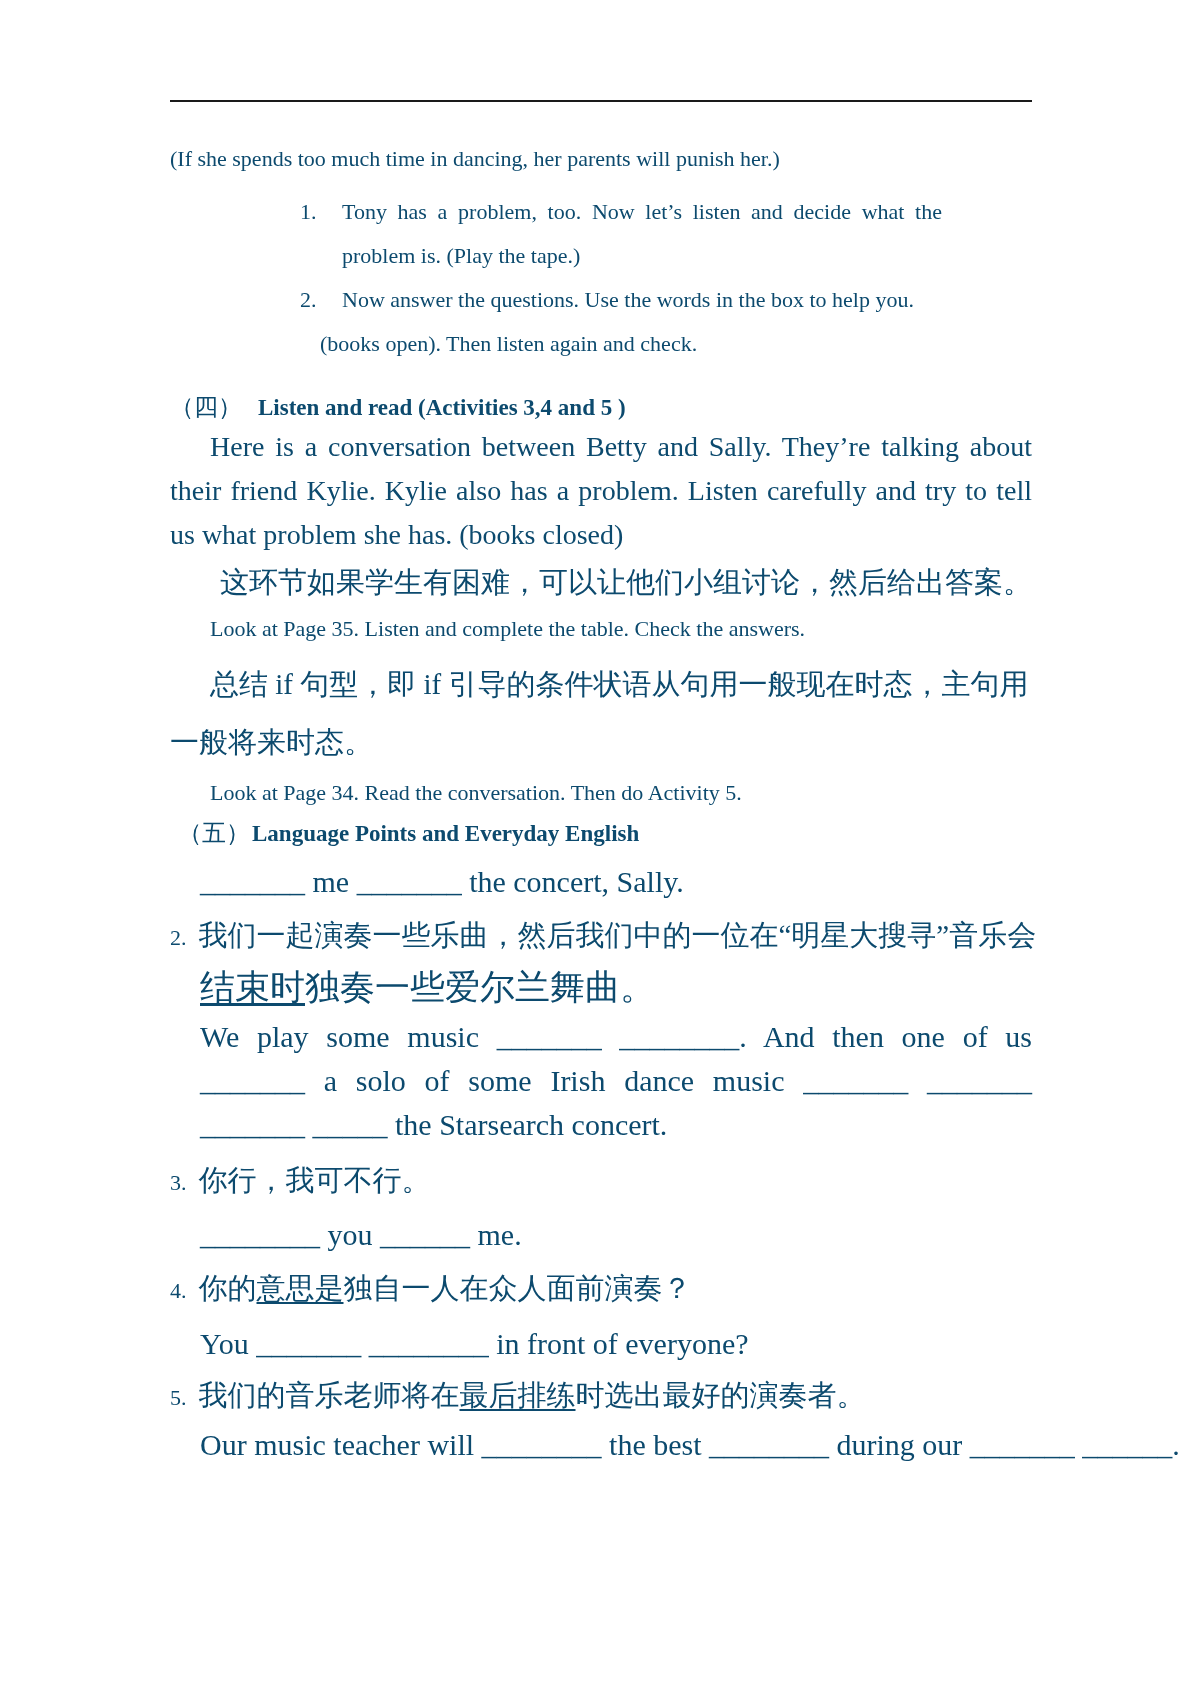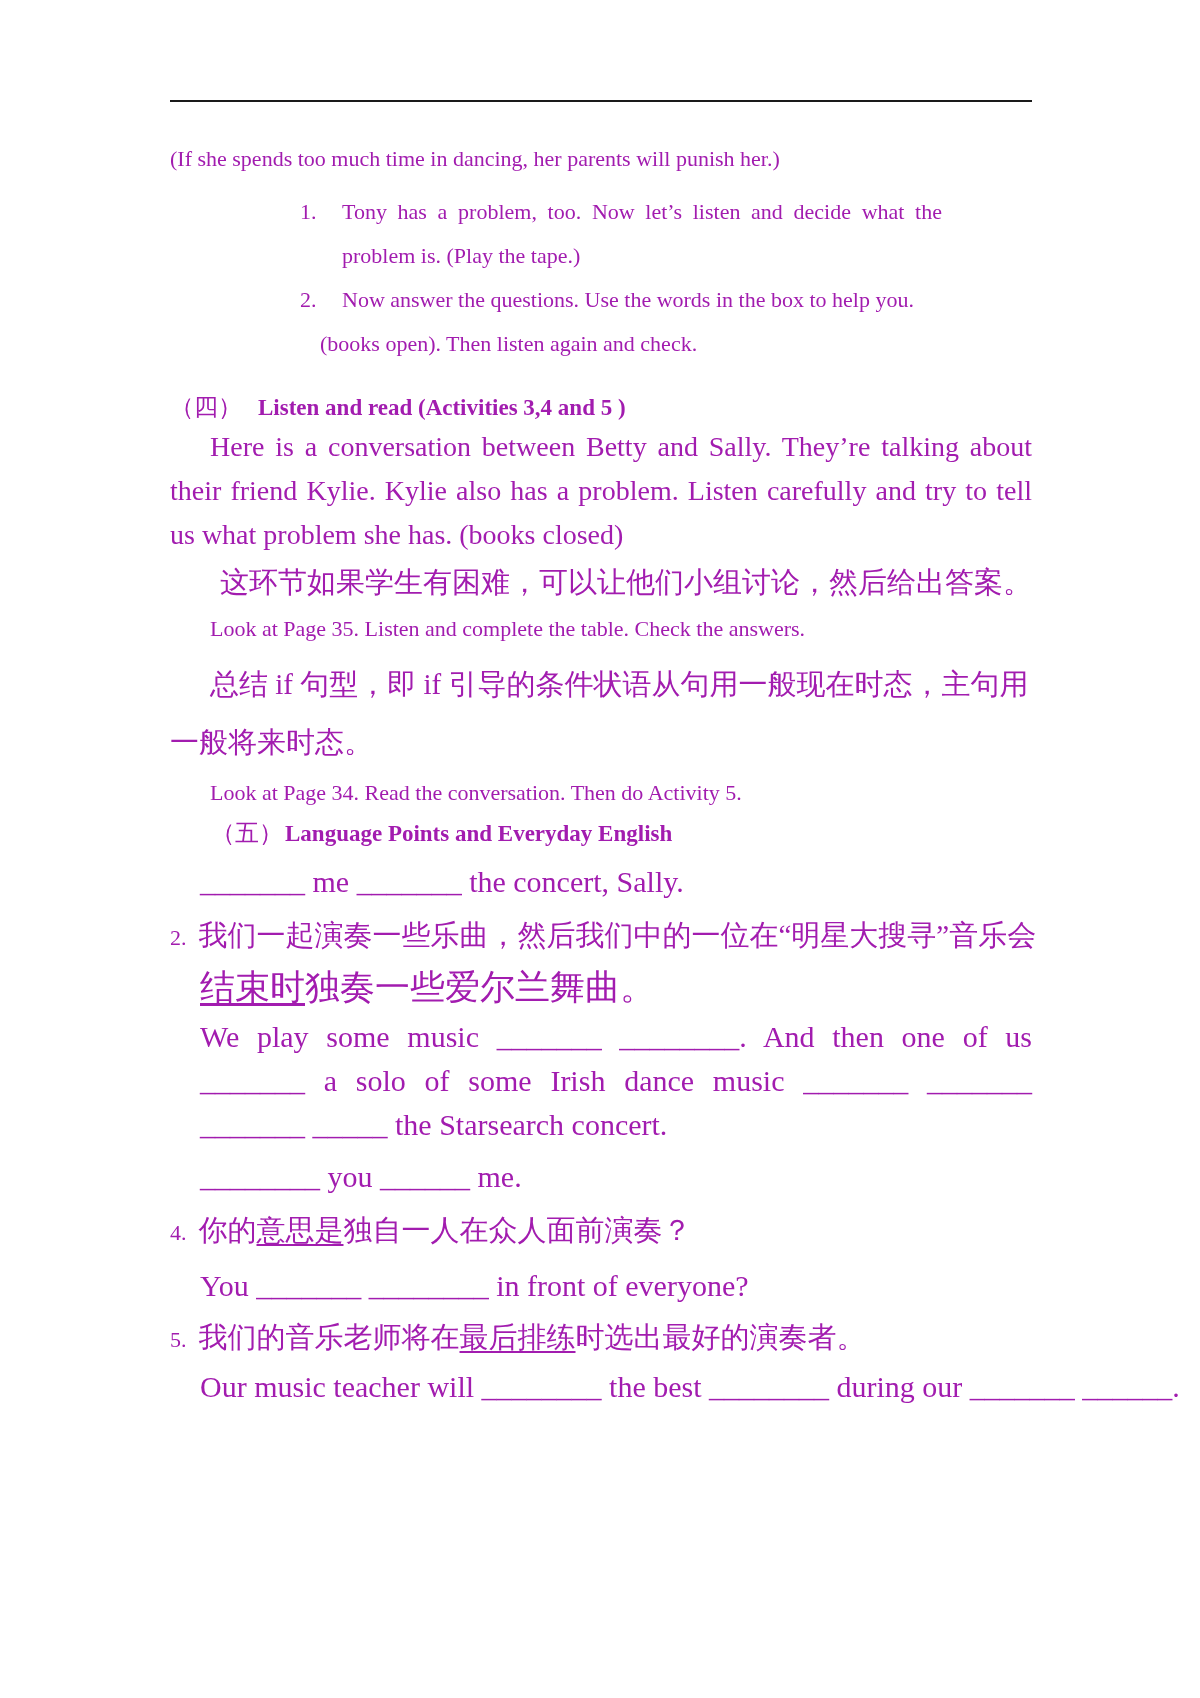--- a/index.html
+++ b/index.html
@@ -3,21 +3,21 @@
 <meta charset="utf-8">
 <style>
   * { box-sizing: border-box; }
   html, body { margin: 0; padding: 0; background: #ffffff; }
   .page {
     position: relative;
     width: 1200px;
     height: 1698px;
     margin: 0 auto;
     background: #ffffff;
-    color: #a21caf;
+    color: #0c4a6e;
     font-family: "Liberation Serif", "DejaVu Serif", serif;
     padding: 100px 168px 0 170px;
     overflow: hidden;
   }
   .rule { border-top: 2px solid #1a1a1a; height: 0; margin: 0 0 42px 0; }
 
   .nowrap { white-space: nowrap; }
   .pl40 { padding-left: 40px; text-align: right; }
   .u { text-decoration: underline; text-underline-offset: 4px; }
 
@@ -54,21 +54,21 @@
     text-indent: 40px;
   }
 
   .cn-big { font-size: 29px; line-height: 50px; }
 
   .look { font-size: 22px; line-height: 44px; padding-left: 40px; }
 
   .cn2 { font-size: 29px; line-height: 58px; }
   .cn2 .l1 { padding-left: 40px; white-space: nowrap; }
 
-  .h5 { font-size: 23px; line-height: 36px; padding-left: 8px; margin-left: 33px; }
+  .h5 { font-size: 23px; line-height: 36px; padding-left: 8px; }
   .h5 .marker { font-size: 24px; }
   .h5 .title { font-weight: bold; margin-left: 2px; }
 
   .pt { font-size: 29px; line-height: 50px; white-space: nowrap; }
   .pt .num { font-size: 22px; margin-right: 12px; }
 
   .pt-cont { font-size: 35px; line-height: 50px; padding-left: 30px; white-space: nowrap; }
 
   .pt-en { font-size: 30px; line-height: 44px; margin-left: 30px; }
   .pt-en.justify { text-align: justify; white-space: normal; width: 832px; }
@@ -116,20 +116,23 @@
   <div class="pt-en nowrap mb6">_______ me _______ the concert, Sally.</div>
 
   <div class="pt">
     <span class="num">2.</span><span>我们一起演奏一些乐曲，然后我们中的一位在“明星大搜寻”音乐会</span>
   </div>
   <div class="pt-cont mb2">
     <span class="u">结束时</span><span>独奏一些爱尔兰舞曲。</span>
   </div>
   <div class="pt-en justify mb8">We play some music _______ ________. And then one of us _______ a solo of some Irish dance music _______ _______ _______ _____ the Starsearch concert.</div>
 
+  <div class="pt mb5">
+    <span class="num">3.</span><span>你行，我可不行。</span>
+  </div>
   <div class="pt-en nowrap mb6">________ you ______ me.</div>
 
   <div class="pt mb6">
     <span class="num">4.</span><span>你的</span><span class="u">意思是</span><span>独自一人在众人面前演奏？</span>
   </div>
   <div class="pt-en nowrap mb4">You _______ ________ in front of everyone?</div>
 
   <div class="pt">
     <span class="num">5.</span><span>我们的音乐老师将在</span><span class="u">最后排练</span><span>时选出最好的演奏者。</span>
   </div>

